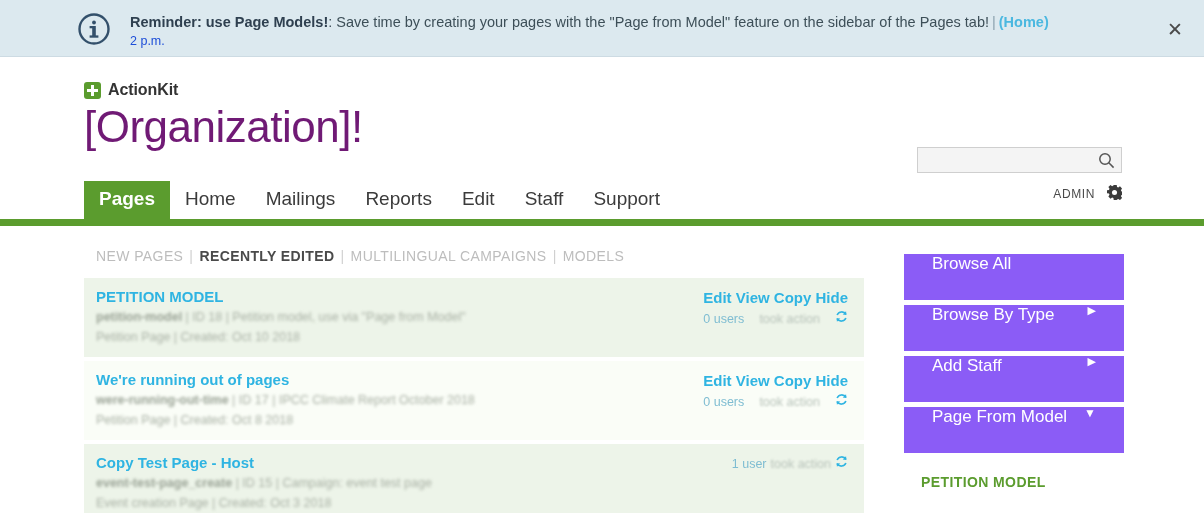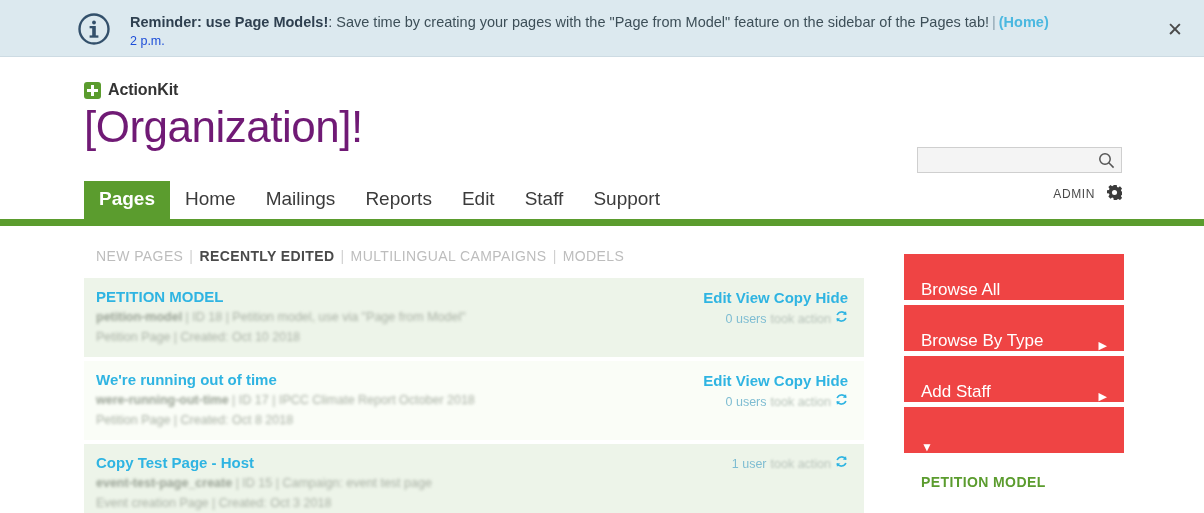--- a/index.html
+++ b/index.html
@@ -238,42 +238,42 @@
     cursor: pointer;
     white-space: nowrap;
   }
   .row-stat {
     font-size: 12.5px;
     line-height: 19px;
     color: #7fbdd2;
     margin-top: 2px;
     display: flex;
     align-items: center;
-    justify-content: flex-end;
+    justify-content: space-between;
     gap: 4px;
     white-space: nowrap;
   }
   .row-stat .muted { color: #b9c4bb; filter: blur(1.3px); }
 
   
   .sidebar {
     width: 220px;
     flex: 0 0 220px;
     margin-left: 40px;
     padding-top: 28px;
   }
   .side-btn {
-    background: #ef4444;
+    background: #8b5cf6;
     color: #ffffff;
     font-size: 17px;
     height: 46px;
     display: flex;
-    align-items: flex-end;
+    align-items: flex-start;
     justify-content: space-between;
-    padding: 0 17px;
+    padding: 0 28px;
     margin-bottom: 5px;
     cursor: pointer;
   }
   .side-caret { font-size: 11px; line-height: 1; }
   .side-caret.down { font-size: 12px; }
   .side-section-label {
     font-size: 14px;
     font-weight: bold;
     color: #5b9c2e;
     letter-spacing: 0.4px;
@@ -365,21 +365,21 @@
               <path fill="none" stroke="#2fb4e2" stroke-width="2" d="M13.4 5.4A6 6 0 0 0 2.6 6.2M2.6 10.6A6 6 0 0 0 13.4 9.8"></path>
               <path fill="#2fb4e2" d="M13.6 1.4l.5 4.6-4.6-.6z"></path>
               <path fill="#2fb4e2" d="M2.4 14.6l-.5-4.6 4.6.6z"></path>
             </svg>
           </span>
         </div>
       </div>
     </div>
 
     <div class="page-row tint-b">
-      <div class="row-title">We're running out of time</div>
+      <div class="row-title">We're running out of pages</div>
       <div class="row-meta"><span class="slug">were-running-out-time</span><span> | ID 17 | IPCC Climate Report October 2018</span></div>
       <div class="row-meta">Petition Page | Created: Oct 8 2018</div>
       <div class="row-actions">
         <div class="row-actions-links">Edit View Copy Hide</div>
         <div class="row-stat">
           <span>0 users</span>
           <span class="muted">took action</span>
           <span>
             <svg width="13" height="13" viewBox="0 0 16 16">
               <path fill="none" stroke="#2fb4e2" stroke-width="2" d="M13.4 5.4A6 6 0 0 0 2.6 6.2M2.6 10.6A6 6 0 0 0 13.4 9.8"></path>
@@ -419,18 +419,19 @@
     </div>
     <div class="side-btn">
       <span>Browse By Type</span>
       <span class="side-caret">▶</span>
     </div>
     <div class="side-btn">
       <span>Add Staff</span>
       <span class="side-caret">▶</span>
     </div>
     <div class="side-btn">
+      <span>Page From Model</span>
       <span class="side-caret down">▼</span>
     </div>
     <div class="side-section-label">PETITION MODEL</div>
   </div>
 
 </div>
 
 </body></html>

